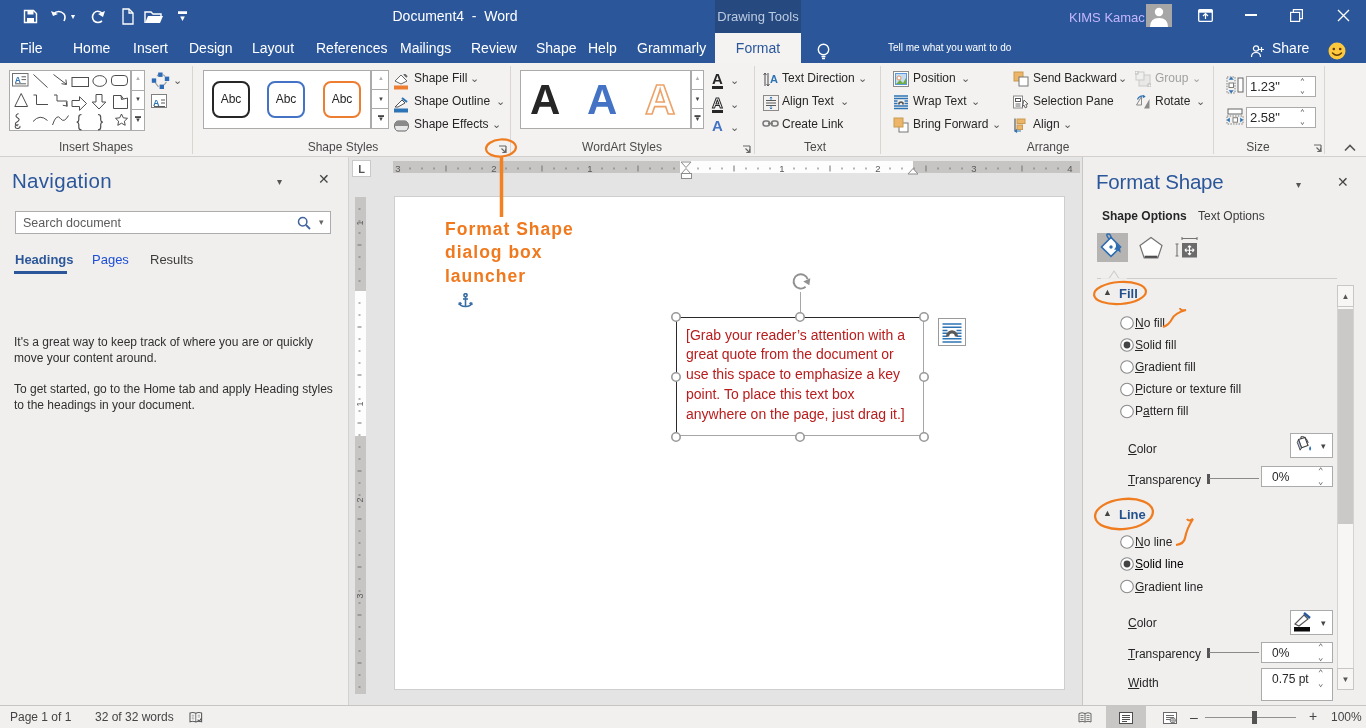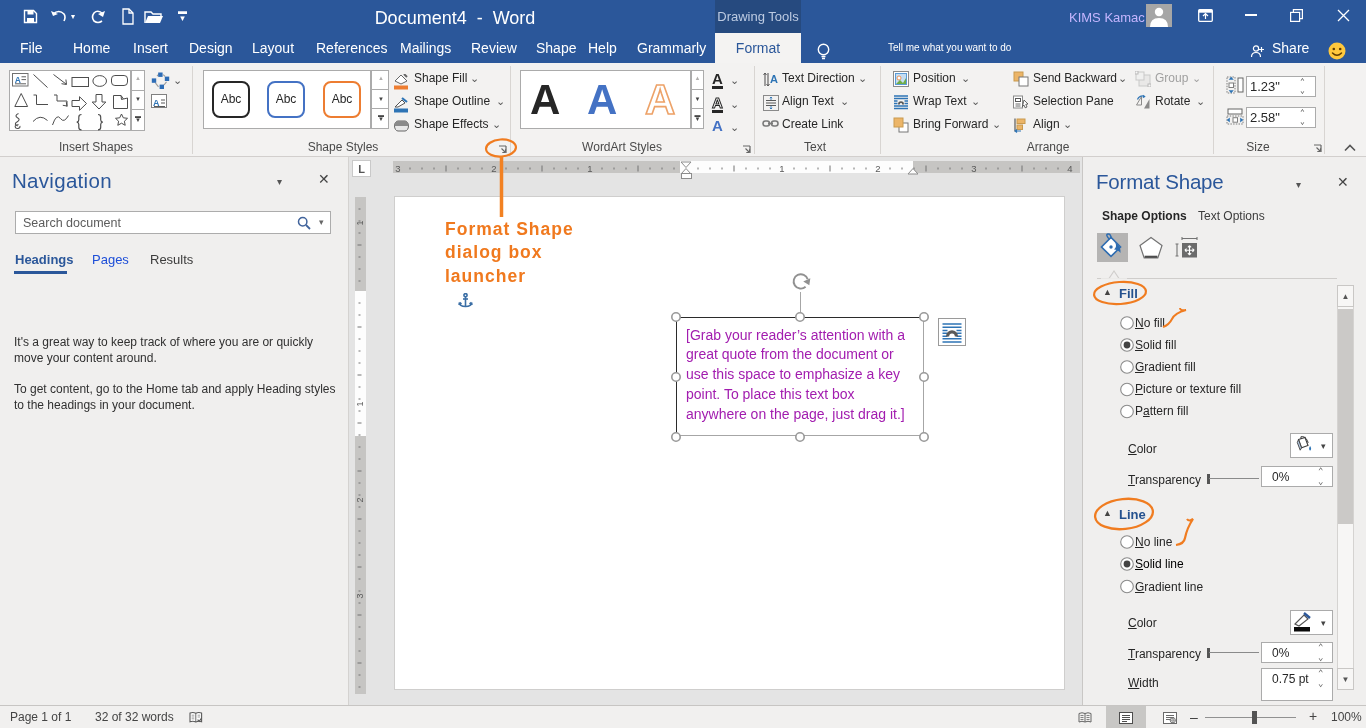--- a/index.html
+++ b/index.html
@@ -46,21 +46,21 @@
     </svg>
  <svg class="abs" style="left:122px;top:8px" width="12" height="17" viewBox="0 0 12 17">
       <path d="M1 1 h6 l4 4 v11 h-10 z" fill="none" stroke="#fff" stroke-width="1.3"></path>
       <path d="M7 1 v4 h4" fill="none" stroke="#fff" stroke-width="1.3"></path>
     </svg>
  <svg class="abs" style="left:144px;top:10px" width="20" height="14" viewBox="0 0 20 14">
       <path d="M1 13 V2 h6 l2 2 h8 v2" fill="none" stroke="#fff" stroke-width="1.4"></path>
       <path d="M1 13 L4 6 h15 l-3 7 z" fill="#fff"></path>
     </svg>
  <div class="abs" style="left:178px;top:8px;color:#fff;font-size:9px;line-height:7px;text-align:center">▬<br>▾</div>
- <div class="abs" style="left:340px;top:8px;width:230px;text-align:center;color:#fff;font-size:18px">Document4&nbsp; -&nbsp; Word</div>
+ <div class="abs" style="left:340px;top:8px;width:230px;text-align:center;color:#fff;font-size:14px">Document4&nbsp; -&nbsp; Word</div>
  <div id="dtools">Drawing Tools</div>
  <div class="abs" style="left:1069px;top:10px;color:#c4b5fd;font-size:13px">KIMS Kamac</div>
  <div class="abs" style="left:1146px;top:4px;width:26px;height:23px;background:#a6a6a6">
    <svg width="26" height="23" viewBox="0 0 26 23">
         <circle cx="13" cy="8" r="4.2" fill="#fff"></circle>
         <path d="M4 23 Q4 14 13 14 Q22 14 22 23 Z" fill="#fff"></path>
       </svg>
  </div>
  <svg class="abs" style="left:1198px;top:9px" width="15" height="13" viewBox="0 0 15 13">
       <rect x="0.7" y="0.7" width="13.6" height="11.6" fill="none" stroke="#fff" stroke-width="1.3" rx="1"></rect>
@@ -338,21 +338,21 @@
         <circle cx="5.7" cy="5.7" r="4.2" fill="none" stroke="#41649c" stroke-width="1.5"></circle>
         <path d="M9 9 L13 13" stroke="#41649c" stroke-width="1.8"></path>
       </svg>
    <div class="abs" style="left:303px;top:5px;color:#666;font-size:9px">▾</div>
  </div>
  <div class="abs" style="left:15px;top:95px;font-size:13px;font-weight:bold;color:#2b579a">Headings</div>
  <div class="abs" style="left:14px;top:114px;width:53px;height:3px;background:#2b579a"></div>
  <div class="abs" style="left:92px;top:95px;font-size:13px;color:#1d4ed8">Pages</div>
  <div class="abs" style="left:150px;top:95px;font-size:13px;color:#3c3c3c">Results</div>
  <div class="abs" style="left:14px;top:177px;width:330px;font-size:12px;color:#303030;line-height:16px">It's a great way to keep track of where you are or quickly move your content around.</div>
- <div class="abs" style="left:14px;top:224px;width:330px;font-size:12px;color:#303030;line-height:16px">To get content, go to the Home tab and apply Heading styles to the headings in your document.</div>
+ <div class="abs" style="left:14px;top:224px;width:330px;font-size:12px;color:#303030;line-height:16px">To get started, go to the Home tab and apply Heading styles to the headings in your document.</div>
 </div>
 <div id="docarea">
  <div class="abs" style="left:3px;top:3px;width:19px;height:17px;background:#fff;border:1px solid #c9c9c9;font-size:11px;font-weight:bold;color:#555;text-align:center;line-height:17px">L</div>
  <div class="hruler"></div>
  <div class="abs" style="left:331px;top:4px;width:233px;height:12px;background:#fdfdfd"></div>
  <svg class="abs" style="left:44px;top:4px" width="687" height="14" viewBox="0 0 687 14">
   <g fill="#595959" font-size="9.5" font-family="Liberation Sans" text-anchor="middle">
    <text x="5" y="11">3</text>
         <text x="101" y="11">2</text>
         <text x="197" y="11">1</text>
@@ -390,21 +390,21 @@
   <div class="orange abs" style="left:50px;top:21px;font-size:17.5px;line-height:23.4px;letter-spacing:1px">Format Shape<br>dialog box<br>launcher</div>
   <svg class="abs" style="left:63px;top:96px" width="15" height="16" viewBox="0 0 15 16">
         <g stroke="#3a6ea5" stroke-width="1.6" fill="none">
           <path d="M7.5 3.5 V13"></path>
           <circle cx="7.5" cy="2.2" r="1.6"></circle>
           <path d="M5 6 h5"></path>
           <path d="M1.5 9.5 Q1.5 13.5 7.5 13.5 Q13.5 13.5 13.5 9.5 M1.5 9.5 L3.5 11 M1.5 9.5 L1 12 M13.5 9.5 L11.5 11 M13.5 9.5 L14 12"></path>
         </g>
       </svg>
   <div class="abs" style="left:281px;top:120px;width:248px;height:119px;border-top:1.5px solid #2b2b2b;border-left:1.5px solid #2b2b2b;border-right:1px solid #a6a6a6;border-bottom:1px solid #a6a6a6"></div>
-  <div class="abs" style="left:291px;top:128.6px;width:228px;font-size:14px;color:#a21caf;line-height:19.8px">[Grab your reader’s attention with a great quote from the document or use this space to emphasize a key point. To place this text box anywhere on the page, just drag it.]</div>
+  <div class="abs" style="left:291px;top:128.6px;width:228px;font-size:14px;color:#b91c1c;line-height:19.8px">[Grab your reader’s attention with a great quote from the document or use this space to emphasize a key point. To place this text box anywhere on the page, just drag it.]</div>
   <svg class="abs" style="left:394px;top:74px" width="23" height="47" viewBox="0 0 23 47">
         <path d="M11.5 21 V46" stroke="#a6a6a6" stroke-width="1"></path>
         <path d="M16.6 15.8 A7.2 7.2 0 1 1 18.7 8.3" fill="none" stroke="#919191" stroke-width="1.9"></path>
         <path d="M14.6 8.6 h7.8 l-3.9 6 Z" fill="#919191" transform="rotate(-25 18.7 10.3)"></path>
       </svg>
   <svg class="abs" style="left:276px;top:115px" width="258" height="130" viewBox="0 0 258 130">
    <g fill="#fff" stroke="#999" stroke-width="1.6">
     <circle cx="5" cy="5" r="4.2"></circle>
           <circle cx="129" cy="5" r="4.2"></circle>
           <circle cx="253" cy="5" r="4.2"></circle>

